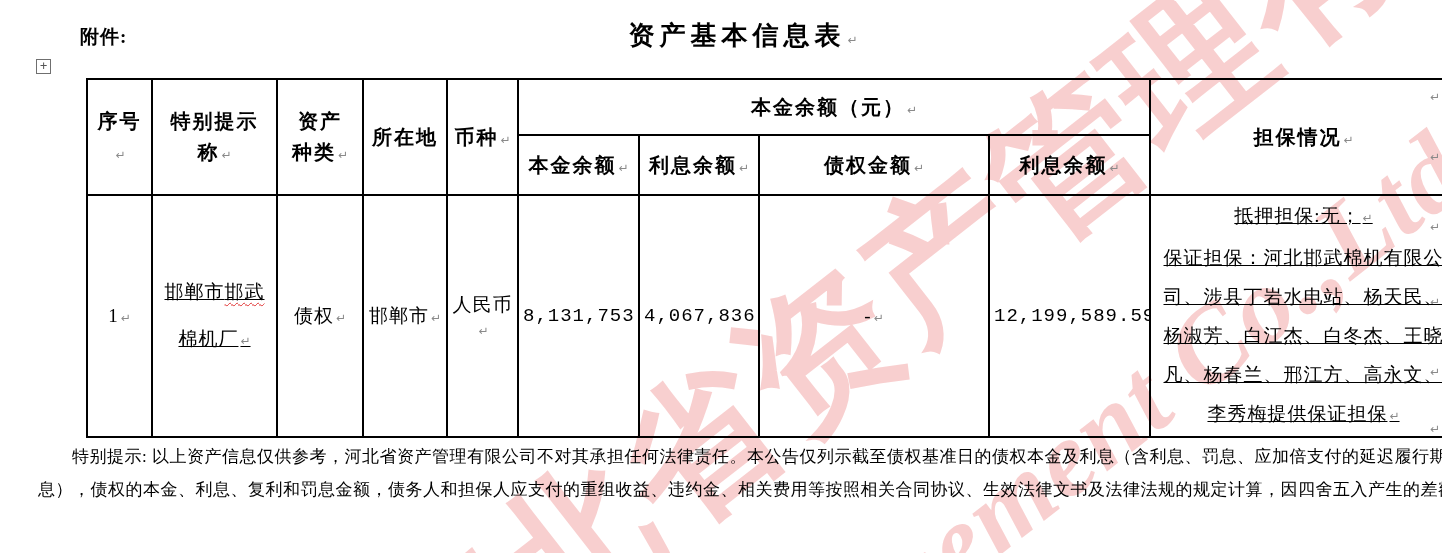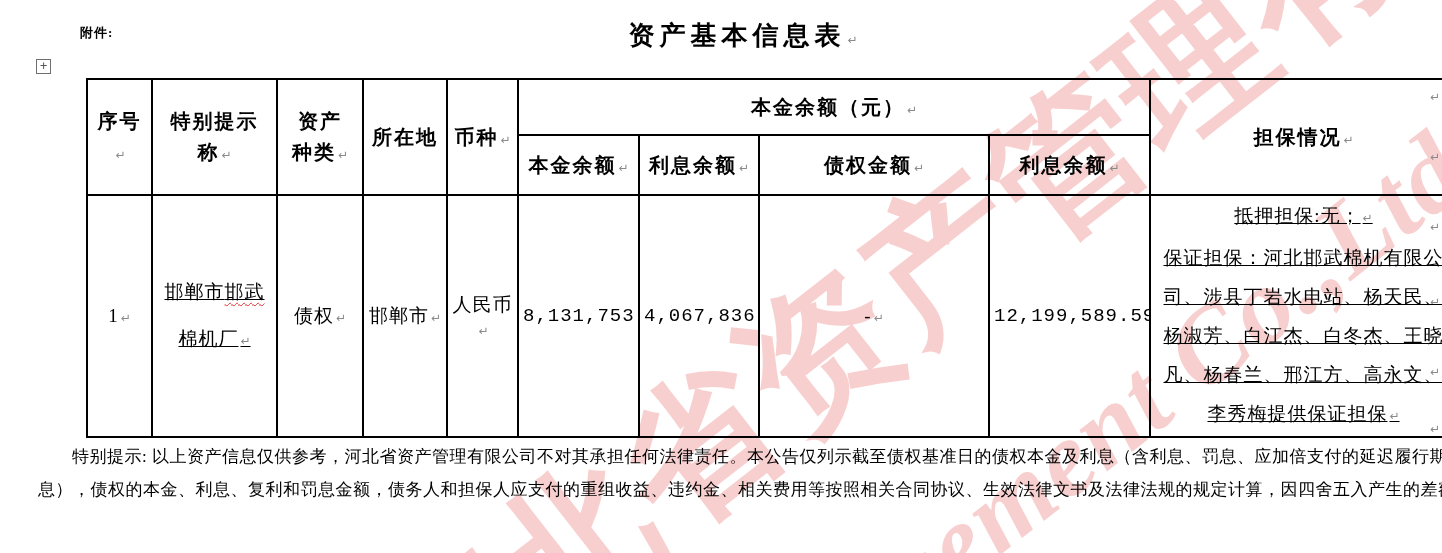--- a/index.html
+++ b/index.html
@@ -13,21 +13,21 @@
     left:330px;top:608px;font-size:152px;letter-spacing:4px;
     color:rgba(233,95,95,0.30);transform:rotate(-38deg);transform-origin:0 0;
   }
   .wm-en{
     left:640px;top:712px;font-size:108px;font-style:italic;letter-spacing:2px;
     color:rgba(233,95,95,0.30);transform:rotate(-38deg);transform-origin:0 0;
     font-family:"Liberation Serif",serif;
   }
   
   .doc-head{position:absolute;top:18px;left:0;width:100%;z-index:2;}
-  .attachment{position:absolute;left:80px;top:6px;font-size:13px;font-weight:bold;letter-spacing:1px;}
+  .attachment{position:absolute;left:80px;top:6px;font-size:19px;font-weight:bold;letter-spacing:1px;}
   .doc-title{text-align:center;padding-left:44px;font-size:26px;font-weight:bold;letter-spacing:5px;}
   
   .pm{color:#8a8a8a;font-size:12px;font-family:"DejaVu Sans",sans-serif;margin-left:2px;font-weight:normal;font-style:normal;letter-spacing:0;}
   .handle{
     position:absolute;left:36px;top:59px;width:13px;height:13px;z-index:2;
     border:1px solid #6f6f6f;color:#555;font-size:12px;line-height:12px;text-align:center;
     font-family:"DejaVu Sans Mono",monospace;cursor:move;background:#fff;
   }
   .edge-pm{position:absolute;left:1428px;z-index:2;}
   

